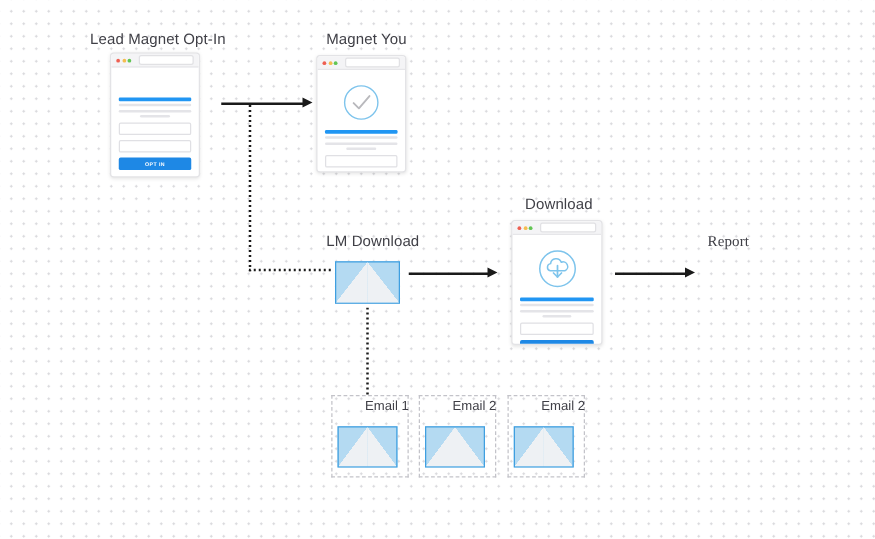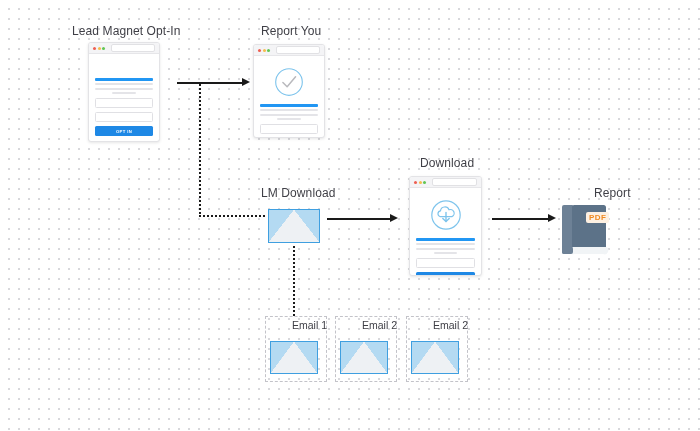--- a/index.html
+++ b/index.html
@@ -180,21 +180,21 @@
       <div class="hr-blue"></div>
       <div class="hr-gray"></div>
       <div class="hr-gray"></div>
       <div class="hr-gray short"></div>
       <div class="field"></div>
       <div class="field"></div>
       <div class="cta">OPT IN</div>
     </div>
   </div>
 
-  <div class="node-label" style="left:261px; top:24px;">Report You</div>
+  <div class="node-label" style="left:261px; top:24px;">Magnet You</div>
 
   <div class="browser" style="left:253px; top:44px; width:72px; height:94px;">
     <div class="browser-bar">
       <span class="dot r"></span>
       <span class="dot y"></span>
       <span class="dot g"></span>
       <span class="url"></span>
     </div>
     <div class="browser-body">
       <div class="icon-circle-wrap">
@@ -236,33 +236,22 @@
       </div>
       <div class="hr-blue"></div>
       <div class="hr-gray"></div>
       <div class="hr-gray"></div>
       <div class="hr-gray short"></div>
       <div class="field"></div>
       <div class="cta">DOWNLOAD</div>
     </div>
   </div>
 
-  <div class="node-label" style="left:594px; top:186px;">Report</div>
-
-  <div class="book" style="left:560px; top:203px;">
-    <svg width="52" height="55" viewBox="0 0 52 55">
-      <rect x="2" y="2" width="12" height="49" rx="2" fill="#6d8196"></rect>
-      <rect x="12" y="2" width="34" height="49" rx="2.5" fill="#5c7288"></rect>
-      <path d="M12 44 H46 a3 3 0 0 1 -3 7 H14 a2.5 2.5 0 0 1 -2 -7 z" fill="#f1f4f6"></path>
-      <rect x="2" y="43.5" width="11" height="7.5" rx="2" fill="#6d8196"></rect>
-    </svg>
-    <div style="position:absolute; left:26px; top:9px; background:#fdf0e2;
-                color:#f08a22; font-size:8px; font-weight:bold; letter-spacing:0.4px;
-                padding:1px 3px; border-radius:2px; font-family:'Liberation Sans', sans-serif;">PDF</div>
-  </div>
+  <div class="node-label" style="left:566px; top:186px;font-family:Liberation Serif, serif;">Report</div>
+
 
   <div class="email-group" style="left:265px; top:316px; width:62px; height:66px;">
     <span class="email-group-label">Email 1</span>
   </div>
   <div class="envelope" style="left:270px; top:341px; width:48px; height:33px;"></div>
 
   <div class="email-group" style="left:335px; top:316px; width:62px; height:66px;">
     <span class="email-group-label">Email 2</span>
   </div>
   <div class="envelope" style="left:340px; top:341px; width:48px; height:33px;"></div>

